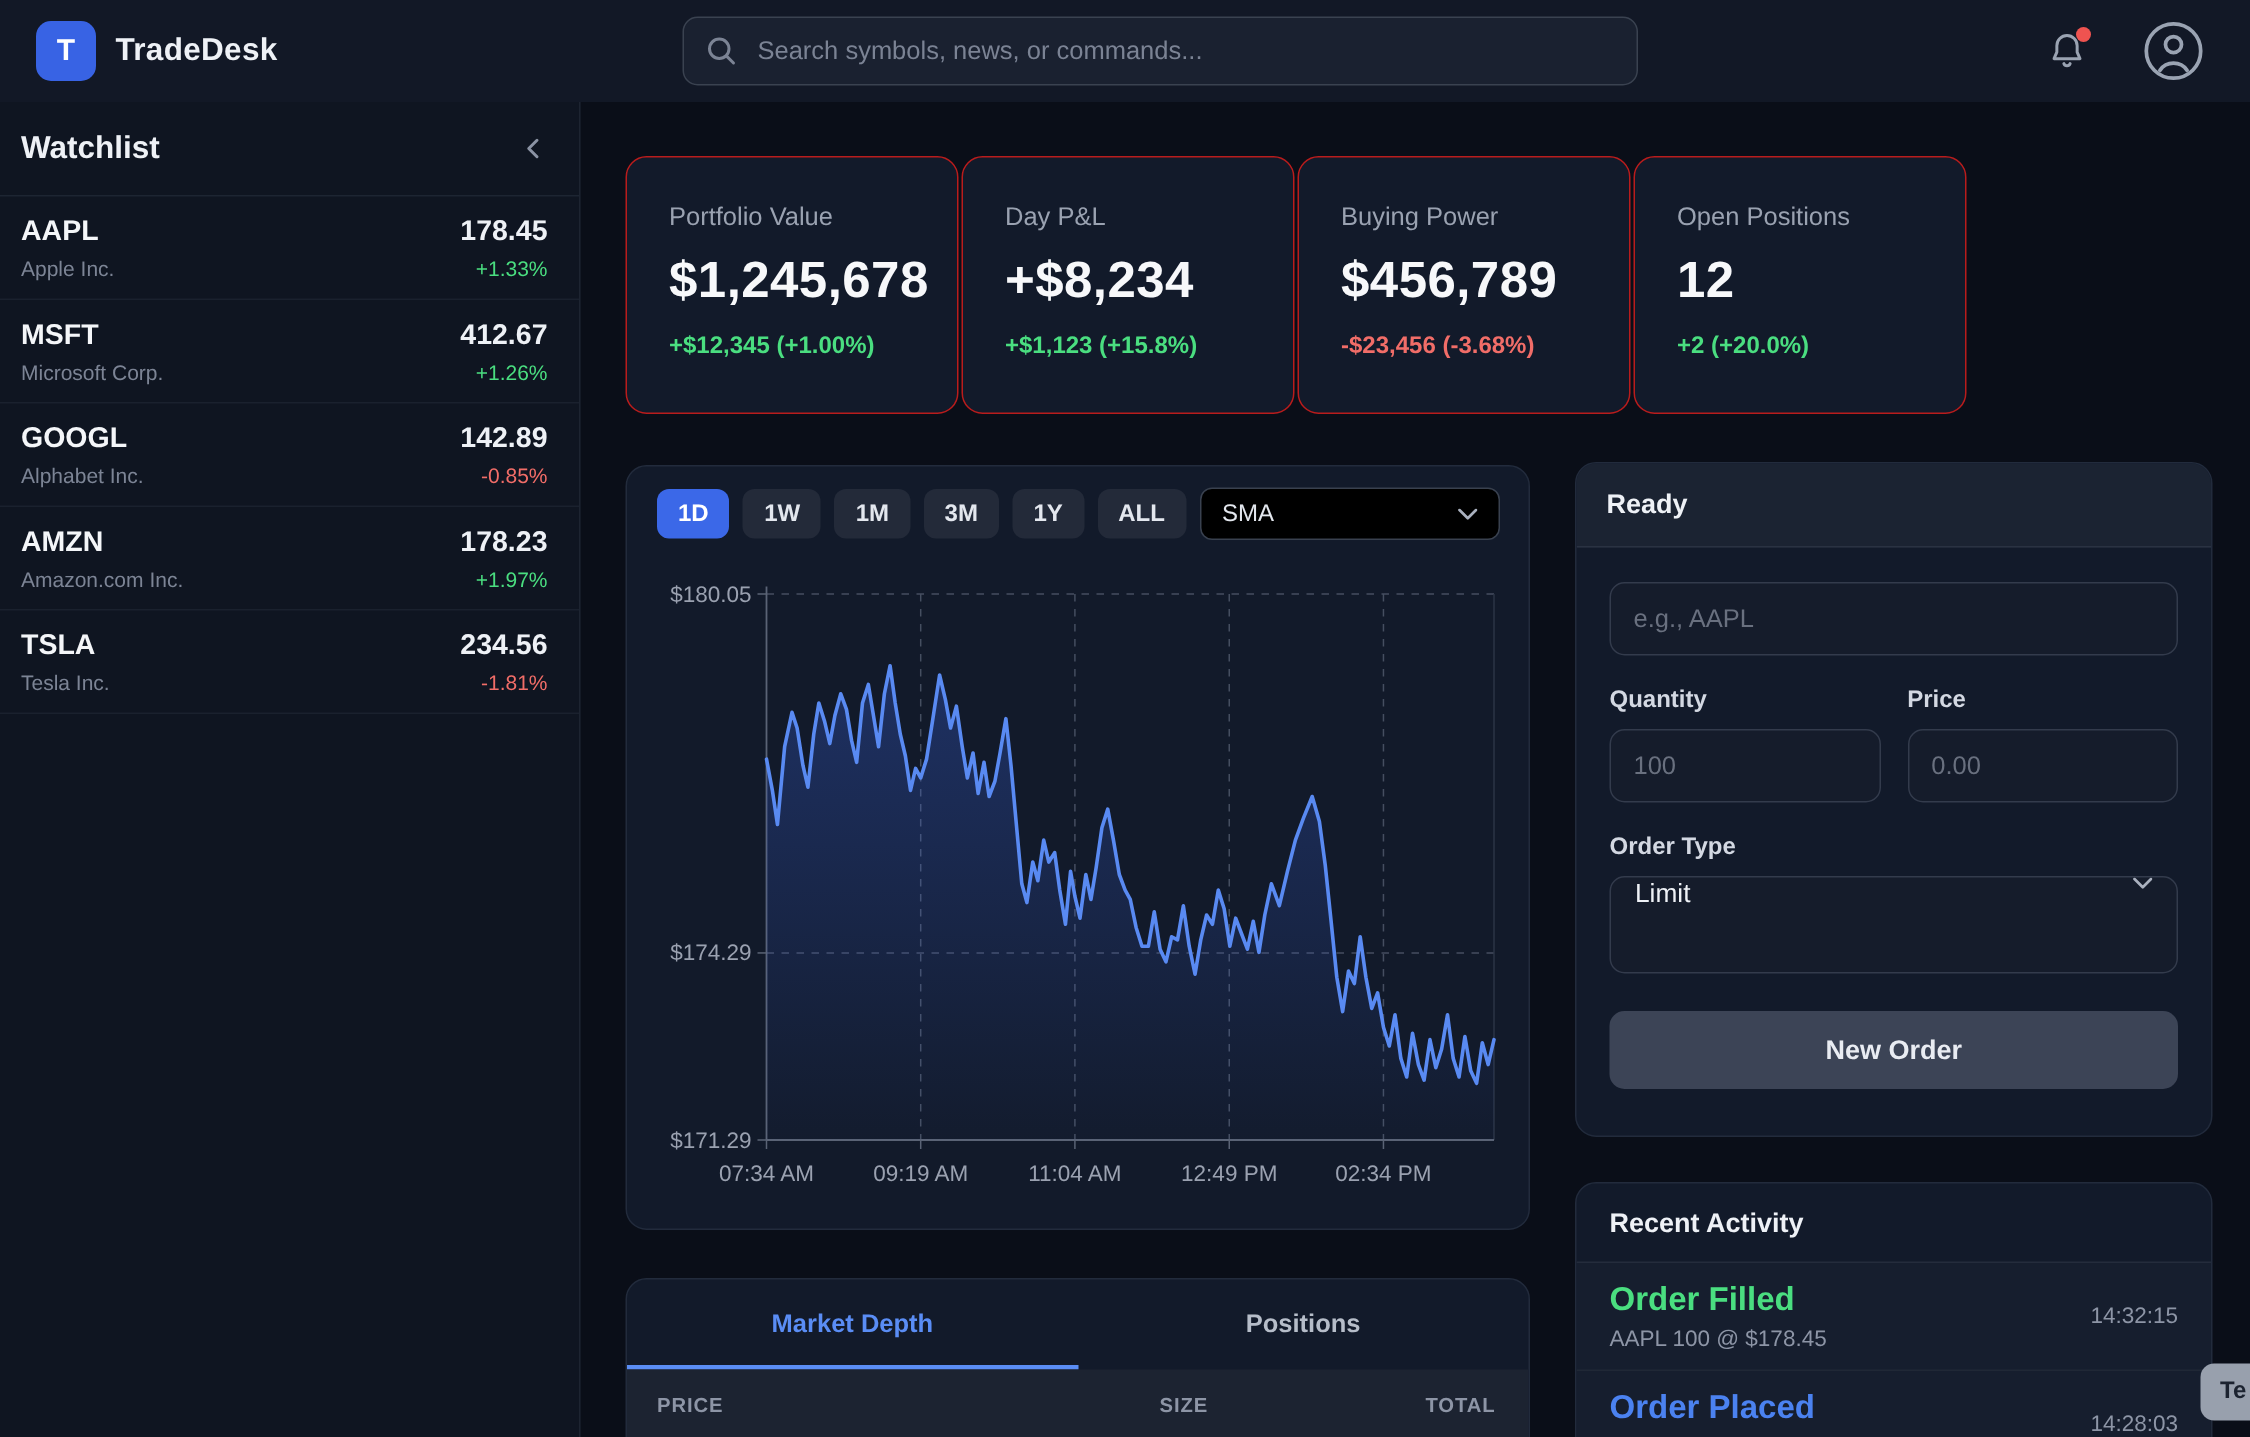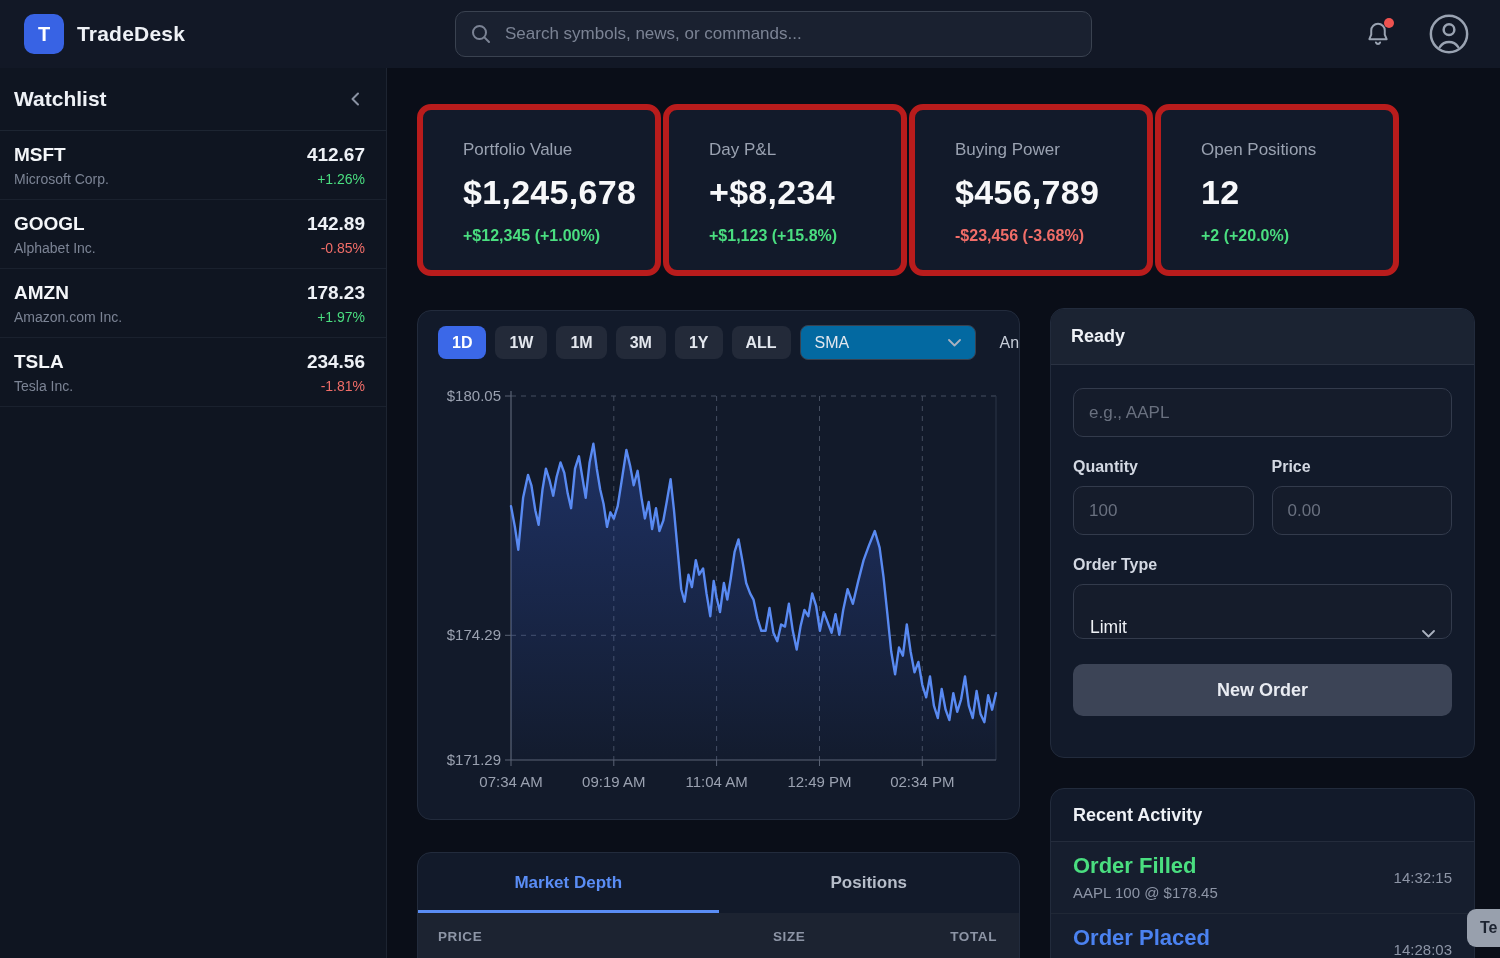--- a/index.html
+++ b/index.html
@@ -36,33 +36,33 @@
   .wl-sym { font-size:19px; font-weight:bold; color:#f4f6f9; }
   .wl-name { font-size:14px; color:#7c8495; margin-top:5px; }
   .wl-price { font-size:19px; font-weight:bold; text-align:right; }
   .wl-chg { font-size:14px; margin-top:5px; text-align:right; }
   .up { color:#4ade80; } .down { color:#f16d68; }
   
   .main { position:absolute; left:387px; top:68px; width:1113px; height:890px; overflow:hidden; }
   .card { background:#121a2a; border:1px solid #222b3c; border-radius:14px; position:absolute; overflow:hidden; }
   
   .stats { position:absolute; left:30px; top:36px; display:flex; gap:2px; }
-  .stat-card { width:244px; height:172px; background:#121a2a; border:6px solid #b91c1c; border-radius:14px;
-               padding:30px 28px 0 40px; flex:none; }
+  .stat-card { width:222px; height:172px; background:#121a2a; border:1px solid #b91c1c; border-radius:14px;
+               padding:30px 28px 0 28px; flex:none; }
   .stat-label { font-size:17px; color:#9aa2b1; }
   .stat-value { font-size:34px; font-weight:bold; margin-top:13px; letter-spacing:.3px; color:#f7f8fa; }
   .stat-change { font-size:16px; font-weight:bold; margin-top:15px; }
   
   .chart-card { left:30px; top:242px; width:603px; height:510px; }
   .toolbar { display:flex; align-items:center; gap:9px; padding:14px 0 0 20px; white-space:nowrap; overflow:hidden; }
   .range-btn { height:33px; padding:0 14px; border-radius:8px; background:#232a39; color:#e3e7ee;
                font-size:16px; font-weight:600; border:none; display:flex; align-items:center; cursor:pointer;
                font-family:inherit; flex:none; }
   .range-btn.active { background:#3b68e8; color:#ffffff; }
-  .indicator-select { width:176px; height:35px; background:#0369a1; border:1px solid #39414f; border-radius:8px;
+  .indicator-select { width:200px; height:35px; background:#000000; border:1px solid #39414f; border-radius:8px;
             display:flex; align-items:center; justify-content:space-between; padding:0 14px; font-size:16px;
             color:#e3e7ee; cursor:pointer; flex:none; }
   .annotate { color:#c7cdd8; font-size:16px; margin-left:15px; cursor:pointer; flex:none; }
   .chart-svg { position:absolute; left:0; top:66px; }
   
   .bottom-card { left:30px; top:784px; width:603px; height:200px; }
   .tabs { display:flex; height:60px; }
   .tab { width:50%; display:flex; align-items:center; justify-content:center; font-size:17px; font-weight:600;
          color:#b6bdc9; position:relative; cursor:pointer; }
   .tab.active { color:#5a8df5; }
@@ -76,22 +76,22 @@
   .order-head { height:56px; background:#1b2332; border-bottom:1px solid #2a3242; display:flex;
                 align-items:center; padding:0 20px; font-size:18px; font-weight:bold; }
   .order-body { padding:23px 22px 0 22px; }
   .f-label { font-size:16px; font-weight:600; color:#d3d8e2; margin-bottom:10px; }
   .field { width:100%; height:49px; background:#151c2b; border:1px solid #333b4c; border-radius:10px;
            color:#fef9c3; font-size:17px; padding:0 15px; font-family:inherit; outline:none; }
   .field::placeholder { color:#69707f; }
   .row2 { display:flex; gap:18px; margin-top:21px; }
   .row2 > div { flex:1; }
   .ot-wrap { margin-top:21px; }
-  .select { height:55px; background:#151c2b; border:1px solid #333b4c; border-radius:10px; display:flex;
-            align-items:flex-end; justify-content:space-between; padding:0 16px; font-size:17.5px; cursor:pointer; }
+  .select { height:65px; background:#151c2b; border:1px solid #333b4c; border-radius:10px; display:flex;
+            align-items:flex-start; justify-content:space-between; padding:0 16px; font-size:17.5px; cursor:pointer; }
   .submit { margin-top:25px; width:100%; height:52px; background:#3c4456; border:none; border-radius:10px;
             color:#e9ecf2; font-size:18px; font-weight:bold; cursor:pointer; font-family:inherit; }
   
   .activity-card { left:663px; top:720px; width:425px; height:240px; }
   .act-head { height:53px; display:flex; align-items:center; padding:0 22px; font-size:18px; font-weight:bold;
               border-bottom:1px solid #242c3c; }
   .act-row { background:#161e2e; border-bottom:1px solid #202836; padding:11px 22px 12px 22px;
              display:flex; justify-content:space-between; align-items:center; }
   .act-title { font-size:22px; font-weight:bold; }
   .act-title.green { color:#4ade80; } .act-title.blue { color:#4b82f0; }
@@ -136,20 +136,30 @@
 <aside class="sidebar">
   <div class="wl-header">
     <span class="wl-title">Watchlist</span>
     <span class="wl-collapse">
       <svg width="16" height="16" viewBox="0 0 16 16">
         <polyline points="10,2.5 4.5,8 10,13.5" fill="none" stroke="#8a92a3" stroke-width="2" stroke-linecap="round" stroke-linejoin="round"></polyline>
       </svg>
     </span>
   </div>
   <div id="wl-items">
+      <div class="wl-item">
+        <div>
+          <div class="wl-sym">AAPL</div>
+          <div class="wl-name">Apple Inc.</div>
+        </div>
+        <div>
+          <div class="wl-price">178.45</div>
+          <div class="wl-chg up">+1.33%</div>
+        </div>
+      </div>
       <div class="wl-item">
         <div>
           <div class="wl-sym">MSFT</div>
           <div class="wl-name">Microsoft Corp.</div>
         </div>
         <div>
           <div class="wl-price">412.67</div>
           <div class="wl-chg up">+1.26%</div>
         </div>
       </div>

